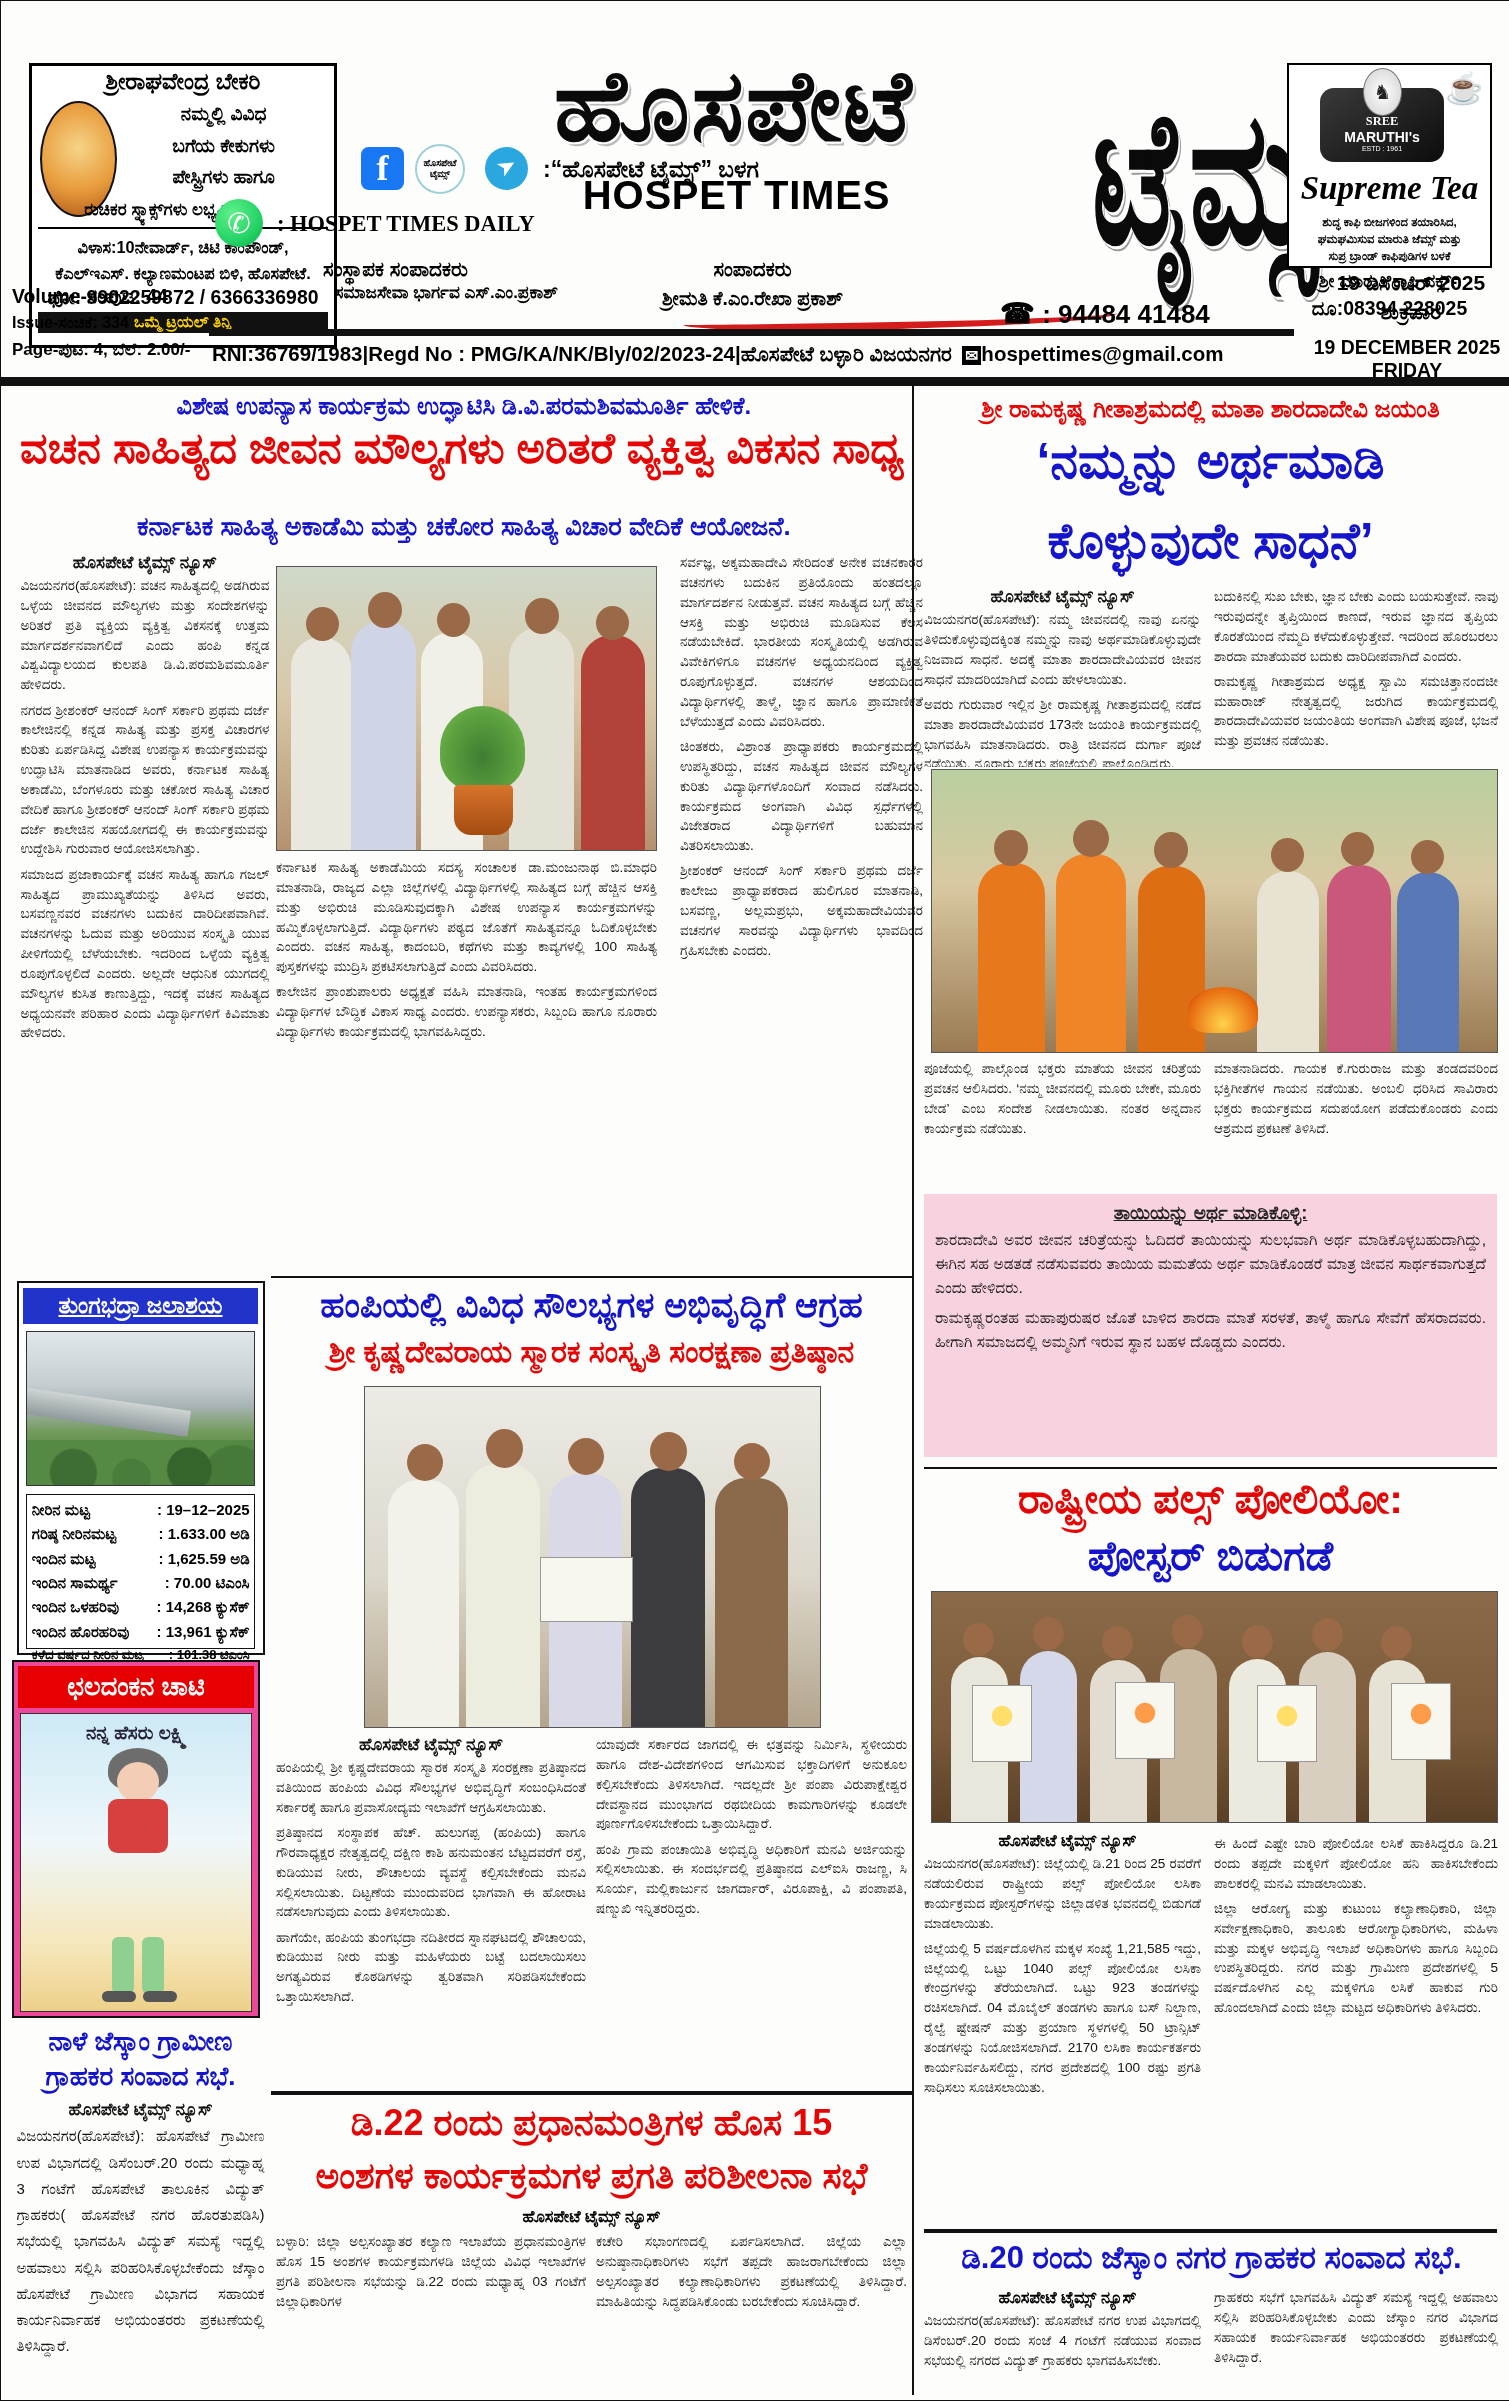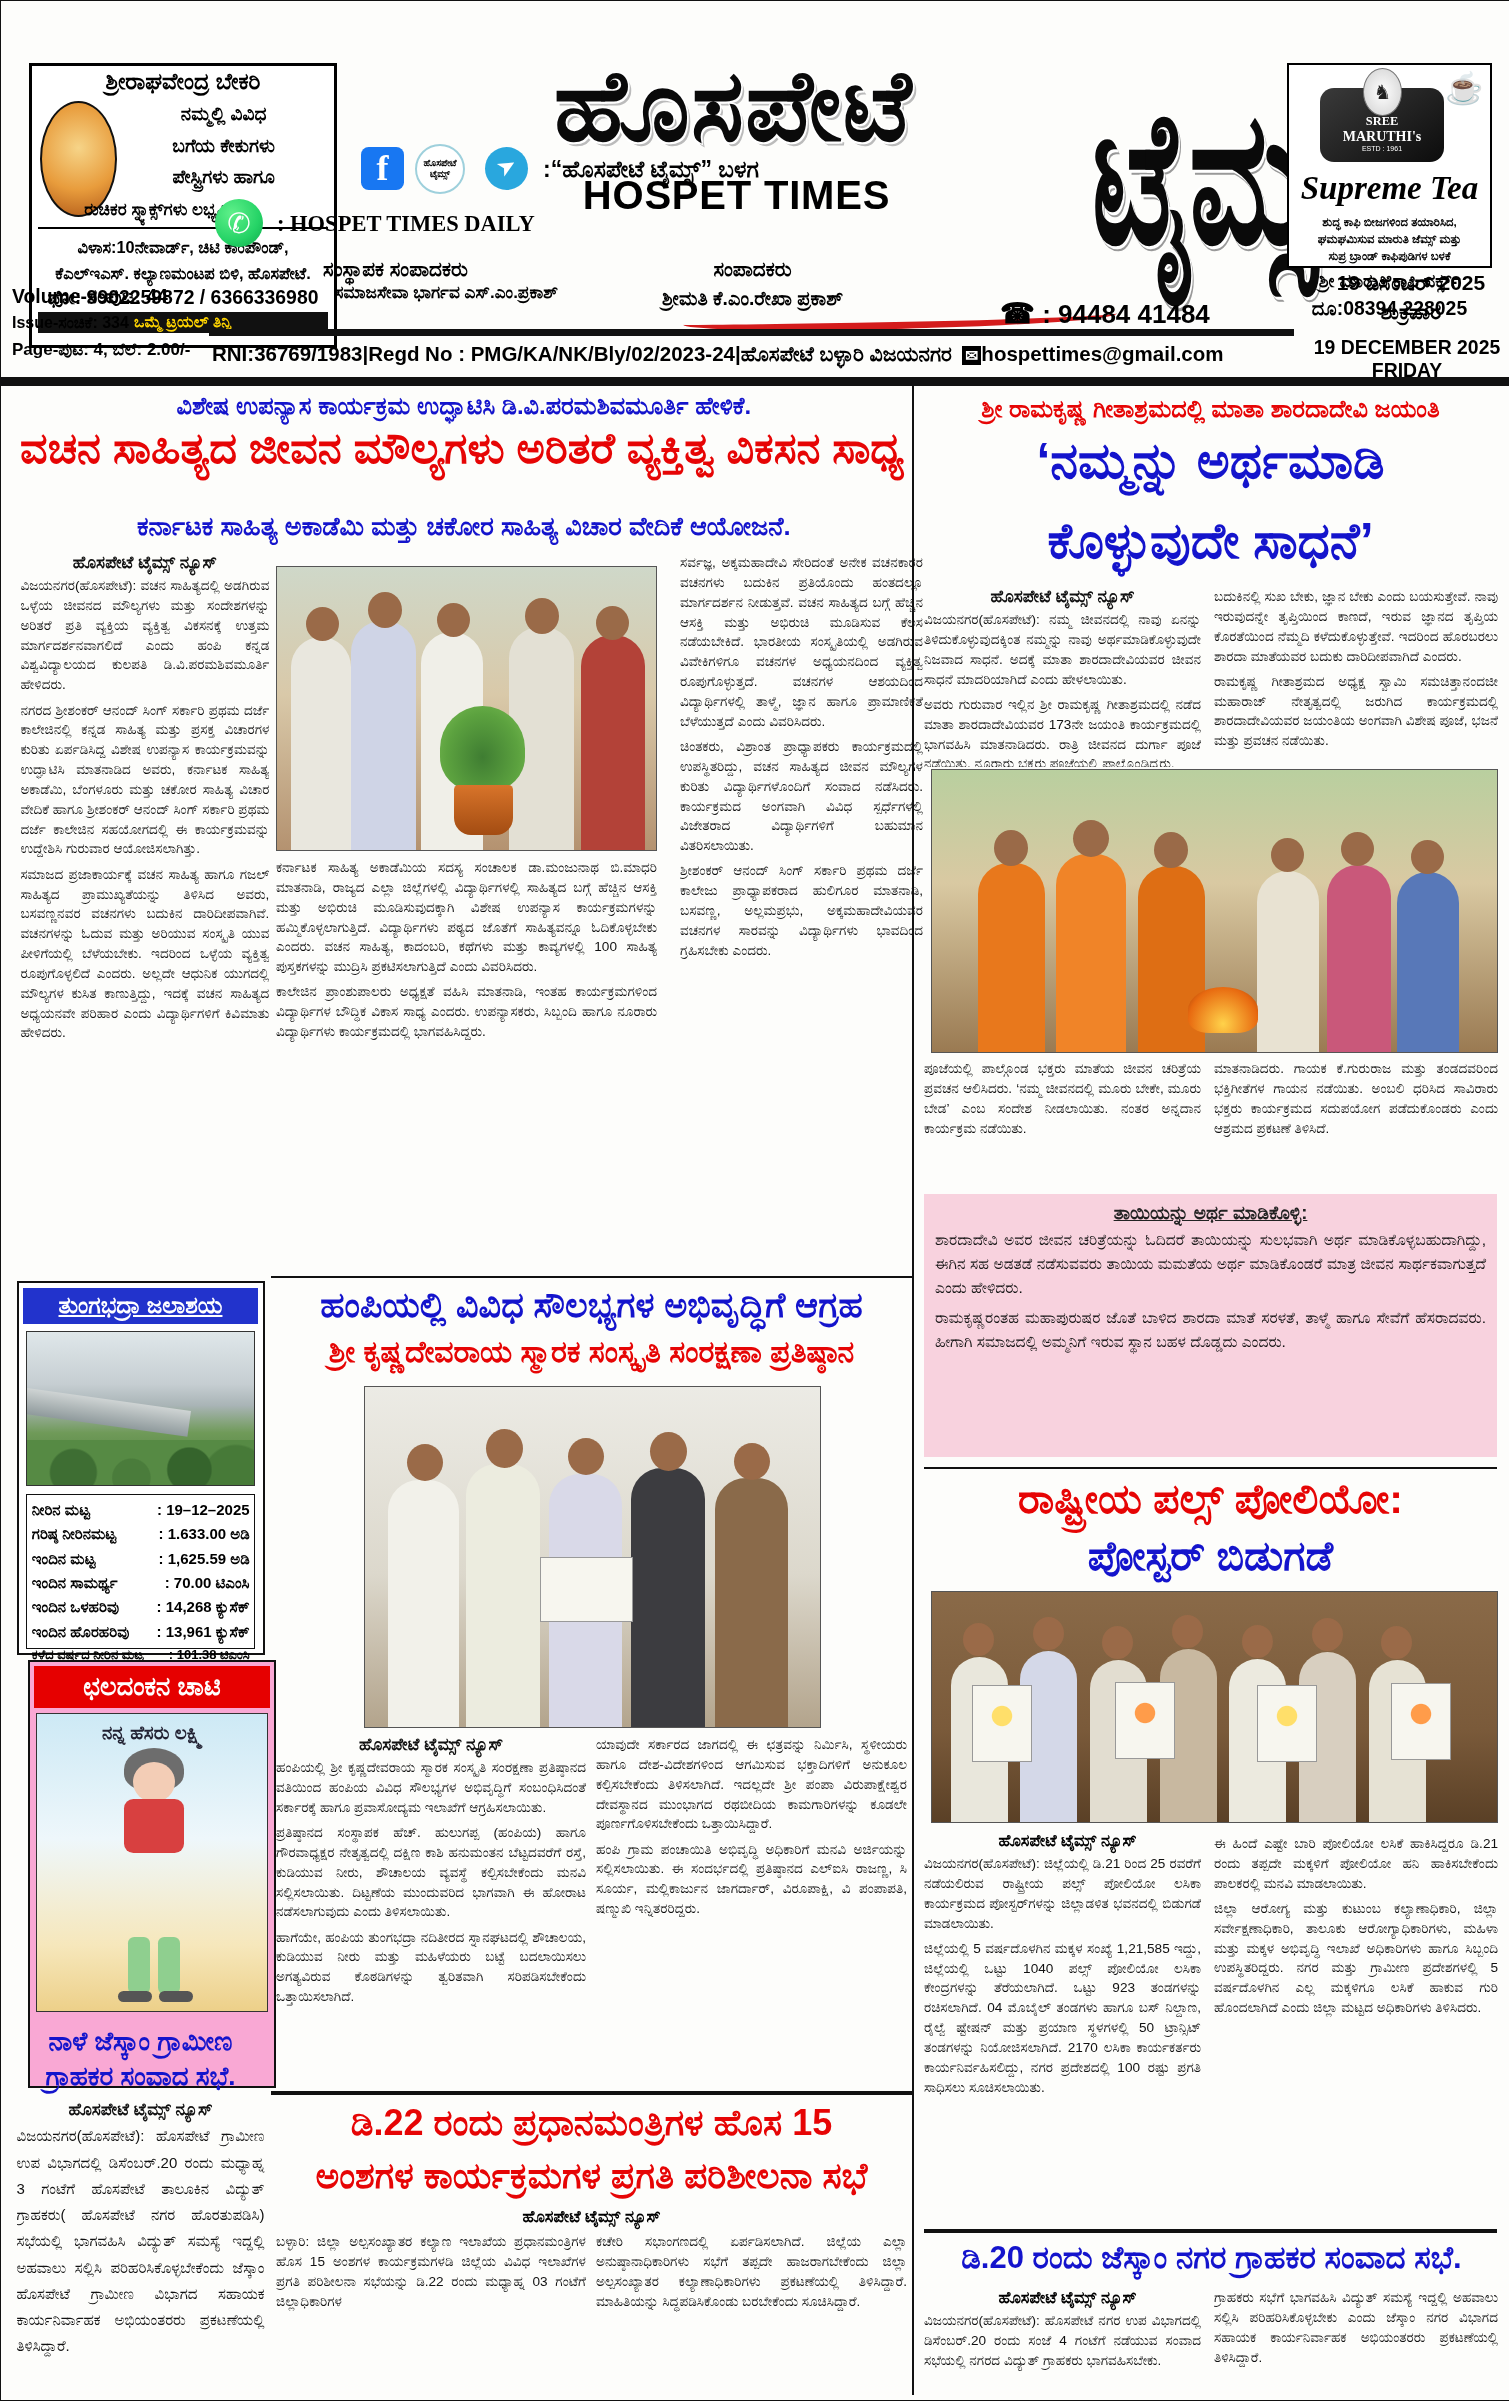--- a/index.html
+++ b/index.html
@@ -117,21 +117,21 @@
       <div class="b" style="font-size:19.4px;">FRIDAY</div>
     </div>
 
     <div class="abs" style="left:1286px;top:62px;width:205px;height:205px;border:2.3px solid #000;box-shadow:0 0 0 2.3px #fff inset;background:#fff;padding:3.1px;text-align:center;">
       <div class="abs" style="right:6.2px;top:4.6px;font-size:31px;">☕</div>
       <div class="abs" style="left:31px;top:23px;width:124px;height:74px;background:linear-gradient(145deg,#3a3a3a,#0c0c0c);border-radius:14px;color:#fff;padding-top:26px;">
         <div class="abs icon-circle" style="left:43px;top:-20px;width:39px;height:48px;border-radius:50%;background:radial-gradient(#fff,#cfcfcf);border:1.5px solid #777;">
             <span style="font-size:20px;color:#222;">♞</span>
           </div>
         <div class="b" style="font-size:12.4px;font-family:'Liberation Serif',serif;">SREE</div>
-        <div class="b" style="font-size:14px;font-family:Liberation Serif, serif;">MARUTHI's</div>
+        <div class="b" style="font-size:14px;font-family:Liberation Sans, sans-serif;">MARUTHI's</div>
         <div style="font-size:7px;">ESTD : 1961</div>
       </div>
       <div class="abs" style="left:0;top:105px;width:100%;font-family:'Liberation Serif',serif;font-style:italic;font-weight:bold;font-size:33px;">Supreme Tea</div>
       <div class="abs" style="left:0;top:149px;width:100%;">
         <div class="b" style="font-size:11.6px;line-height:1.45;">ಶುದ್ಧ ಕಾಫಿ ಬೀಜಗಳಿಂದ ತಯಾರಿಸಿದ,</div>
         <div class="b" style="font-size:11.6px;line-height:1.45;">ಘಮಘಮಿಸುವ ಮಾರುತಿ ಜೆಮ್ಸ್ ಮತ್ತು</div>
         <div class="b" style="font-size:11.6px;line-height:1.45;">ಸುಪ್ರ ಬ್ರಾಂಡ್ ಕಾಫಿಪುಡಿಗಳ ಬಳಕೆ</div>
       </div>
     </div>
     <div class="abs c" style="left:1286px;top:270px;width:205px;">
@@ -218,21 +218,21 @@
           <span class="lbl">ಇಂದಿನ ಹೊರಹರಿವು</span>
           <span class="val">: 13,961 ಕ್ಯುಸೆಕ್</span>
         </div>
       <div class="tb-row" style="font-size:13px;">
           <span class="lbl">ಕಳೆದ ವರ್ಷದ ನೀರಿನ ಮಟ್ಟ</span>
           <span class="val">: 101.38 ಟಿಎಂಸಿ</span>
         </div>
     </div>
   </div>
 
-  <div class="abs" style="left:27px;top:1659px;width:248px;height:428px;border:2.3px solid #111;background:#f9a8d4;">
+  <div class="abs" style="left:11px;top:1659px;width:248px;height:358px;border:2.3px solid #111;background:#ec4899;">
     <div class="c b" style="margin:3.9px;background:#e60000;color:#fff;font-size:25.6px;padding:6.2px 0;">ಛಲದಂಕನ ಚಾಟಿ</div>
     <div class="abs" style="left:6.2px;top:51px;width:232px;height:299px;border:1.5px solid #333;background:linear-gradient(#cde9f5 0%, #eef7fb 42%, #f6e7bb 78%, #edd089 100%);overflow:hidden;">
       <div class="c b" style="margin-top:7.7px;font-size:18.6px;color:#223;">ನನ್ನ ಹೆಸರು ಲಕ್ಷ್ಮಿ</div>
       <div class="abs" style="left:87px;top:34px;width:60px;height:43px;background:#6d6d6d;border-radius:50% 50% 40% 40%;"></div>
       <div class="abs" style="left:96px;top:48px;width:42px;height:40px;background:#f3cdb6;border-radius:50%;"></div>
       <div class="abs" style="left:87px;top:85px;width:60px;height:54px;background:#d84040;border-radius:9.3px;"></div>
       <div class="abs" style="left:91px;top:223px;width:22px;height:57px;background:#8fcf8f;border-radius:6.2px;"></div>
       <div class="abs" style="left:121px;top:223px;width:22px;height:57px;background:#8fcf8f;border-radius:6.2px;"></div>
       <div class="abs" style="left:81px;top:277px;width:34px;height:11px;background:#555;border-radius:6.2px;"></div>
       <div class="abs" style="left:122px;top:277px;width:34px;height:11px;background:#555;border-radius:6.2px;"></div>

